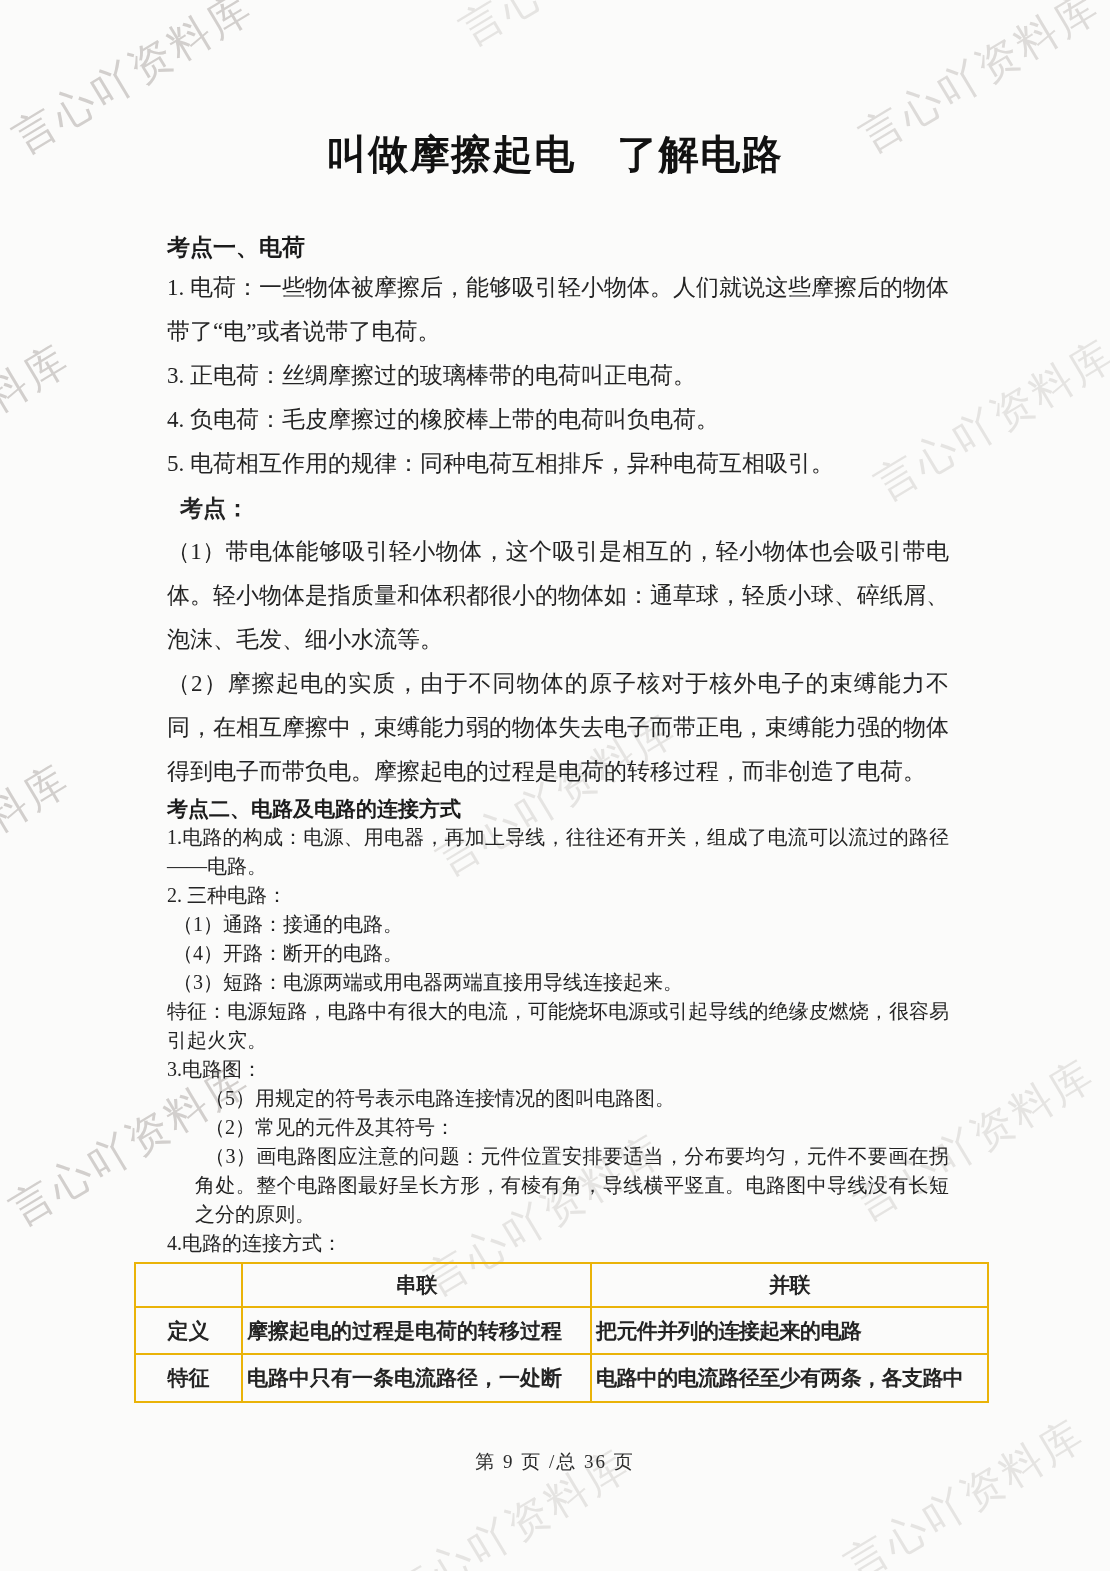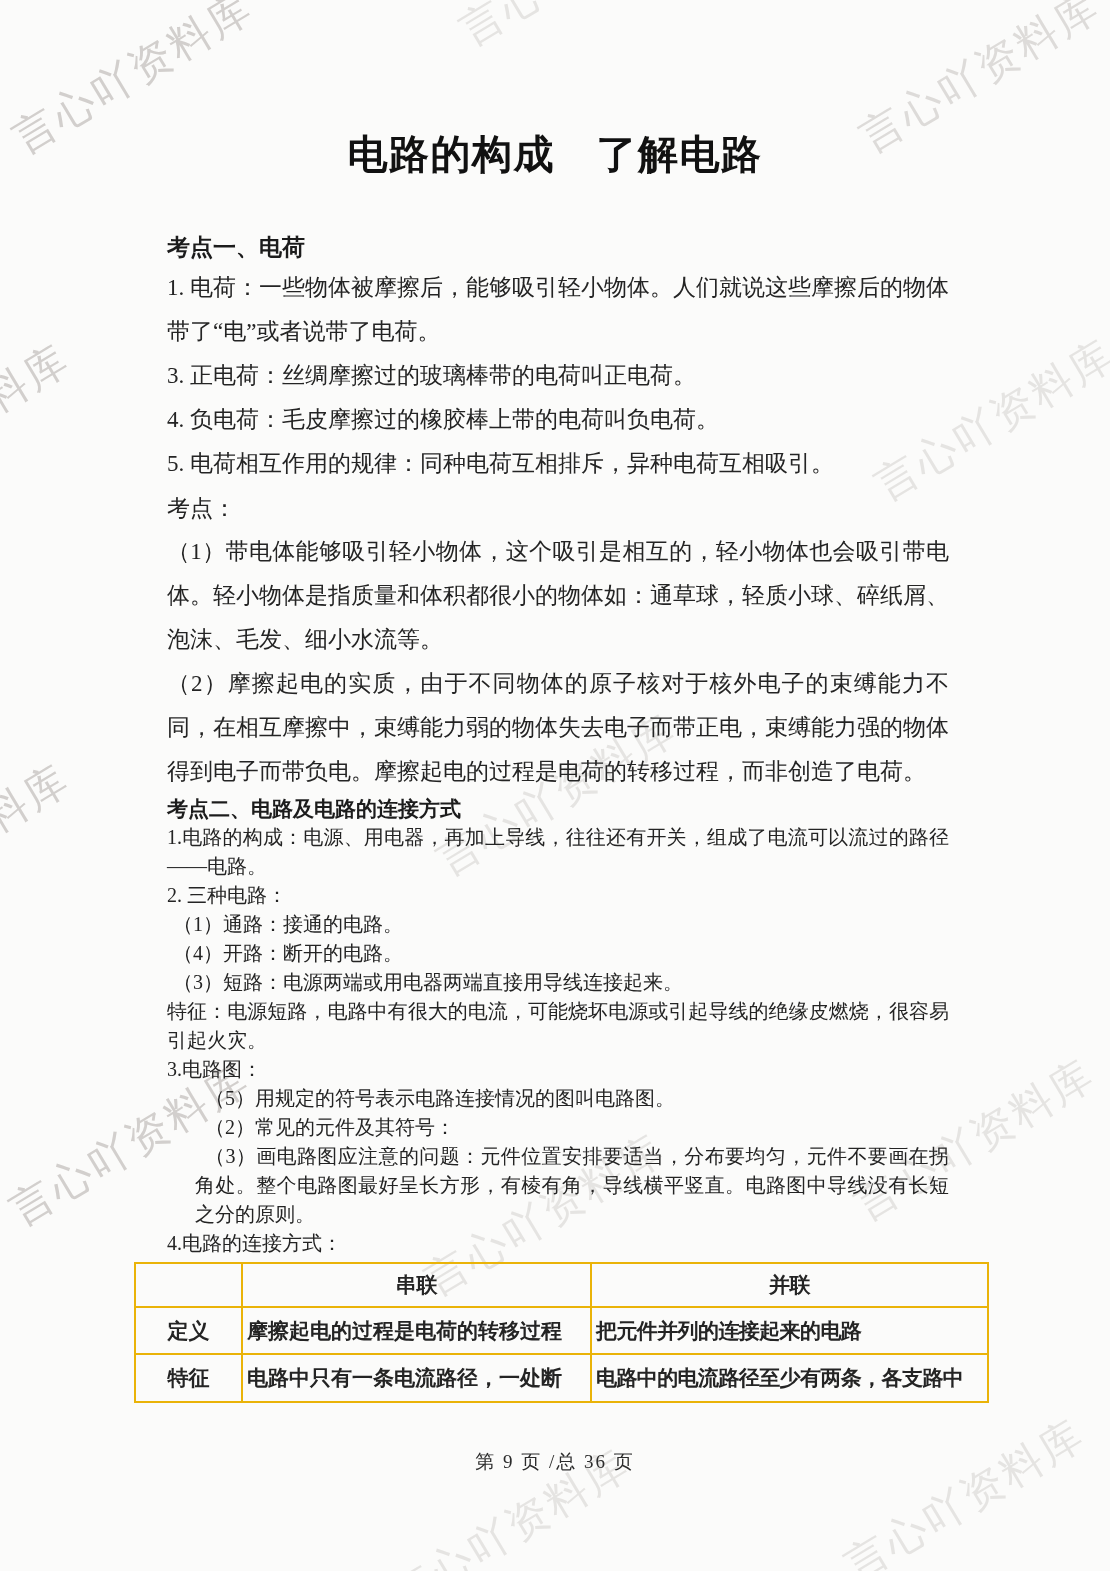--- a/index.html
+++ b/index.html
@@ -52,22 +52,23 @@
   }
   .para-lg{
     margin:0;
     font-size:23px;
     line-height:44px;
     text-align:justify;
     color:#242424;
   }
   .para-lg.bold{
     font-family:"Liberation Sans","DejaVu Sans",sans-serif;
-    font-weight:normal;
+    font-weight:bold;
     text-align:left;
+    margin-left:13px;
   }
   .h-kaodian2{
     margin:0;
     font-family:"Liberation Sans","DejaVu Sans",sans-serif;
     font-size:21px;
     line-height:29px;
     font-weight:bold;
     color:#1c1c1c;
   }
   .para-sm{
@@ -123,21 +124,21 @@
     <div class="wm faint" style="left:557px;  top:795px;">言心吖资料库</div>
     <div class="wm dark" style="left:-50px;  top:845px;">言心吖资料库</div>
     <div class="wm dark" style="left:130px;  top:1145px;">言心吖资料库</div>
     <div class="wm faint" style="left:545px;  top:1215px;">言心吖资料库</div>
     <div class="wm faint" style="left:975px;  top:1140px;">言心吖资料库</div>
     <div class="wm faint" style="left:510px;  top:1530px;">言心吖资料库</div>
     <div class="wm faint" style="left:965px;  top:1500px;">言心吖资料库</div>
   </div>
 
   <div class="content">
-    <h1 class="title">电路的构成　了解电路</h1>
+    <h1 class="title">叫做摩擦起电　了解电路</h1>
 
     <div class="body-col">
 
       <div class="h-kaodian">考点一、电荷</div>
 
       <div>
           <p class="para-lg">1. 电荷：一些物体被摩擦后，能够吸引轻小物体。人们就说这些摩擦后的物体带了“电”或者说带了电荷。</p>
           <p class="para-lg">3. 正电荷：丝绸摩擦过的玻璃棒带的电荷叫正电荷。</p>
           <p class="para-lg">4. 负电荷：毛皮摩擦过的橡胶棒上带的电荷叫负电荷。</p>
           <p class="para-lg">5. 电荷相互作用的规律：同种电荷互相排斥，异种电荷互相吸引。</p>

